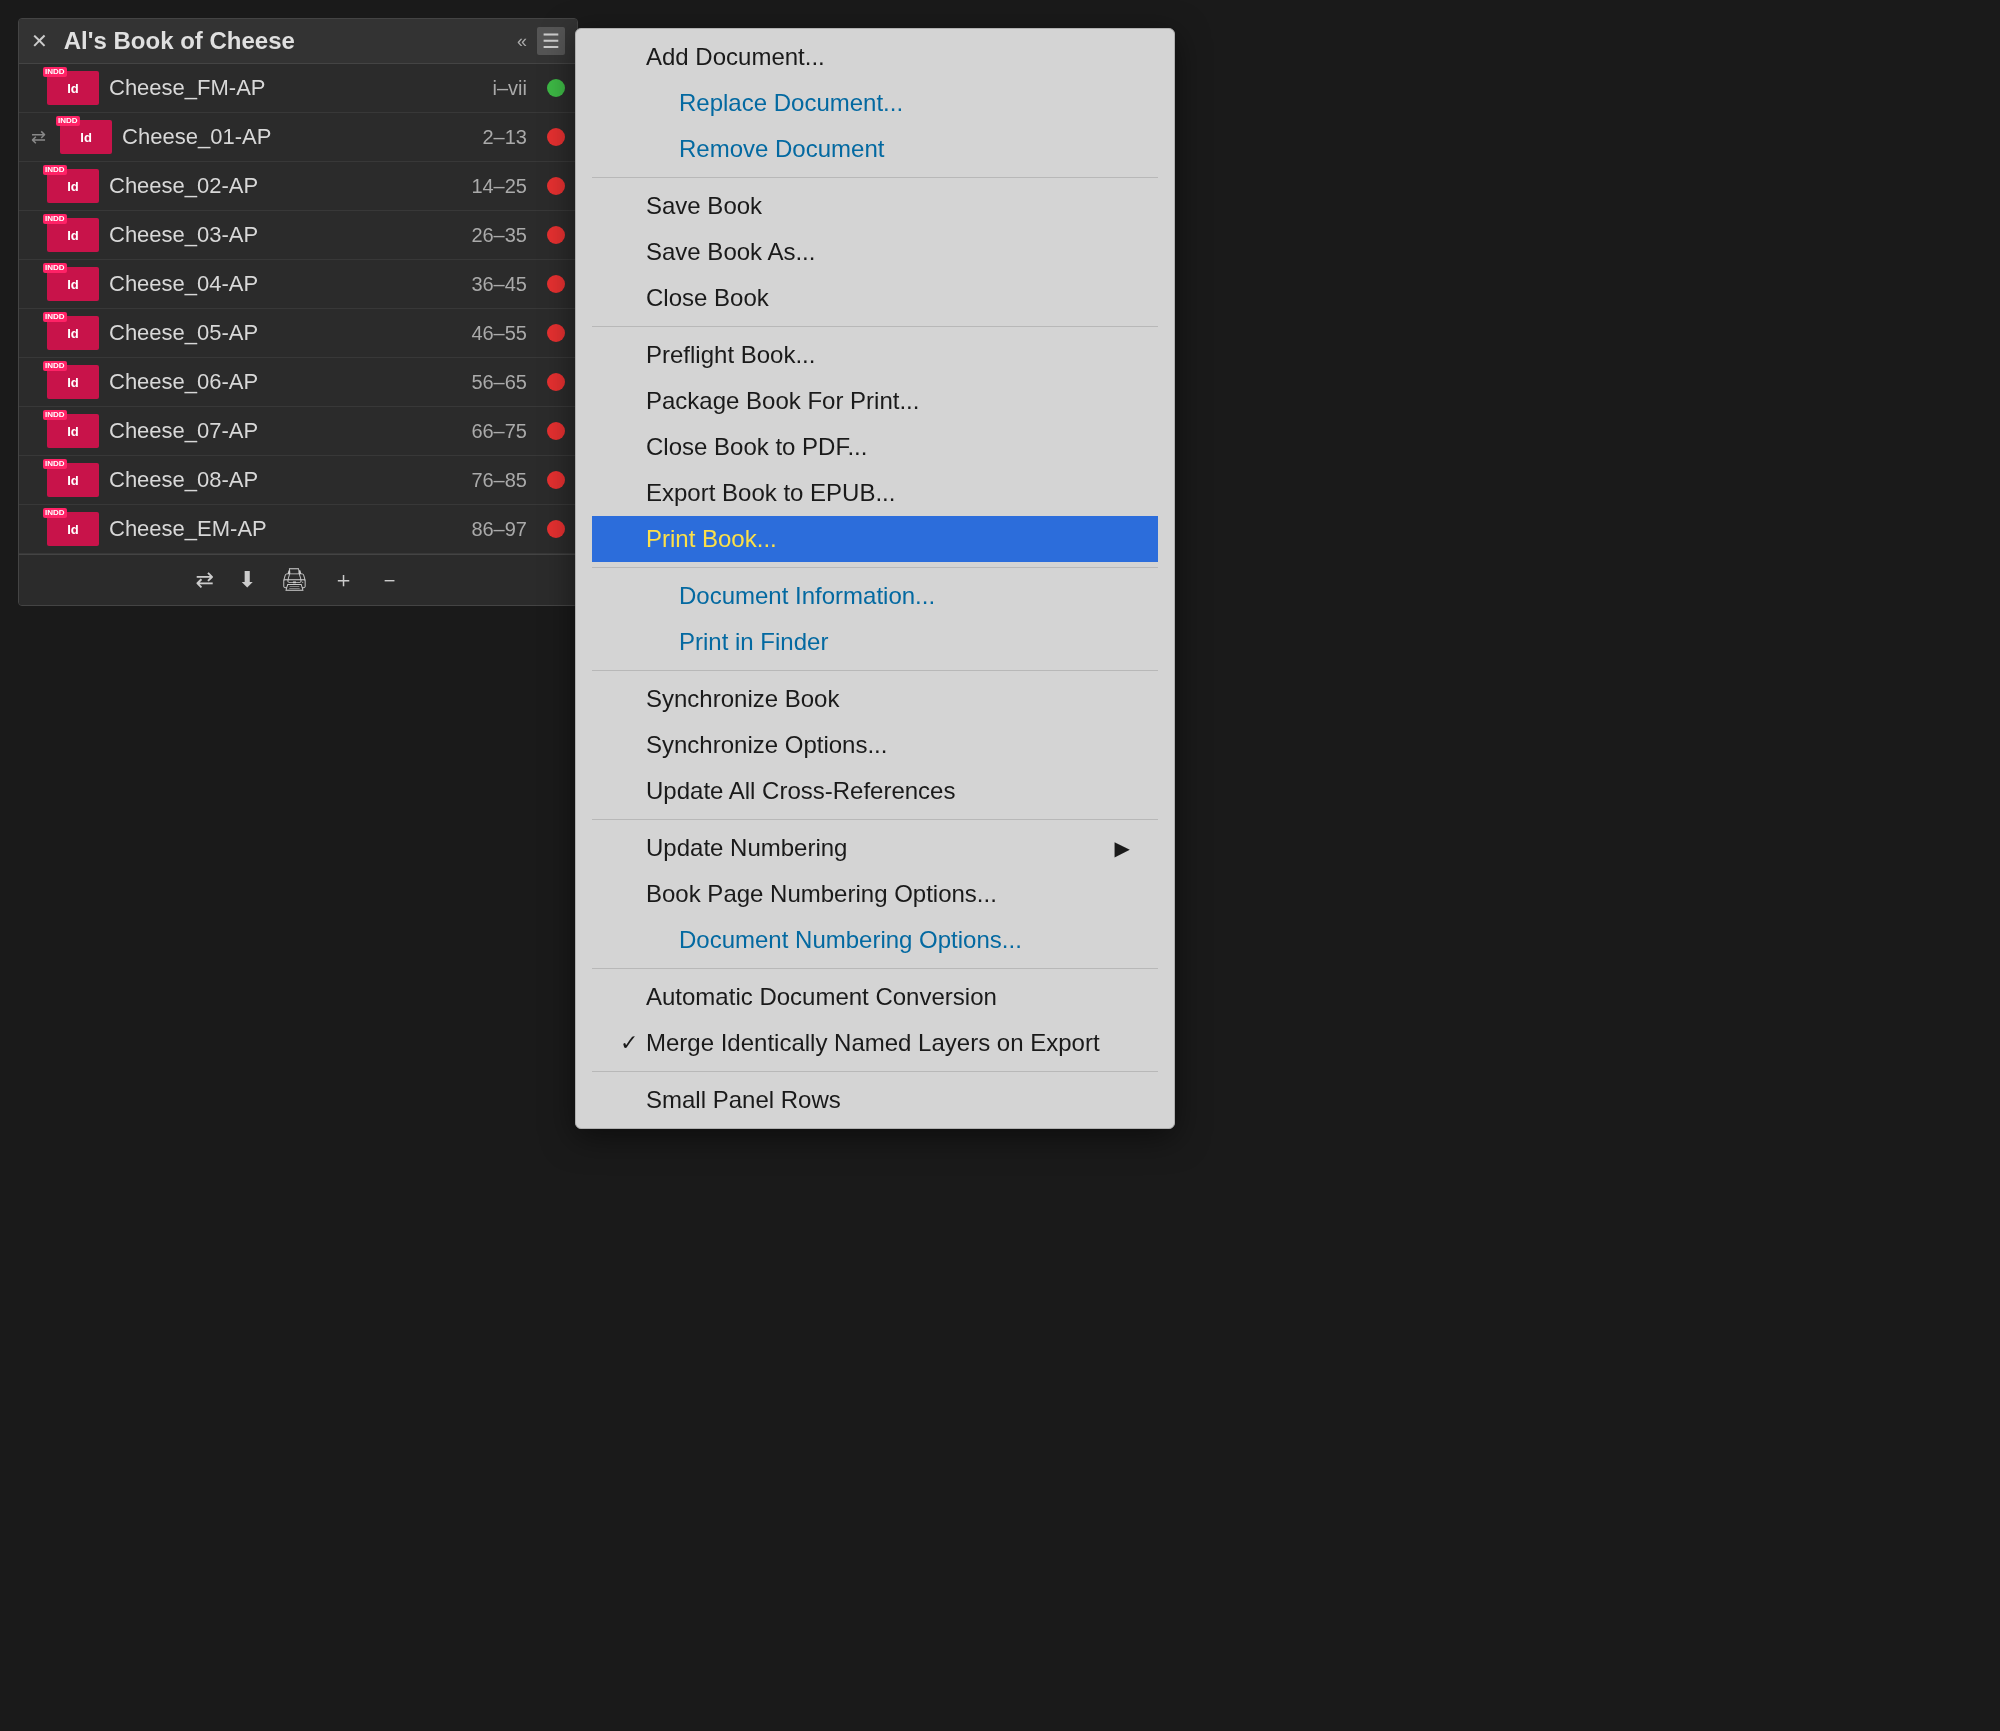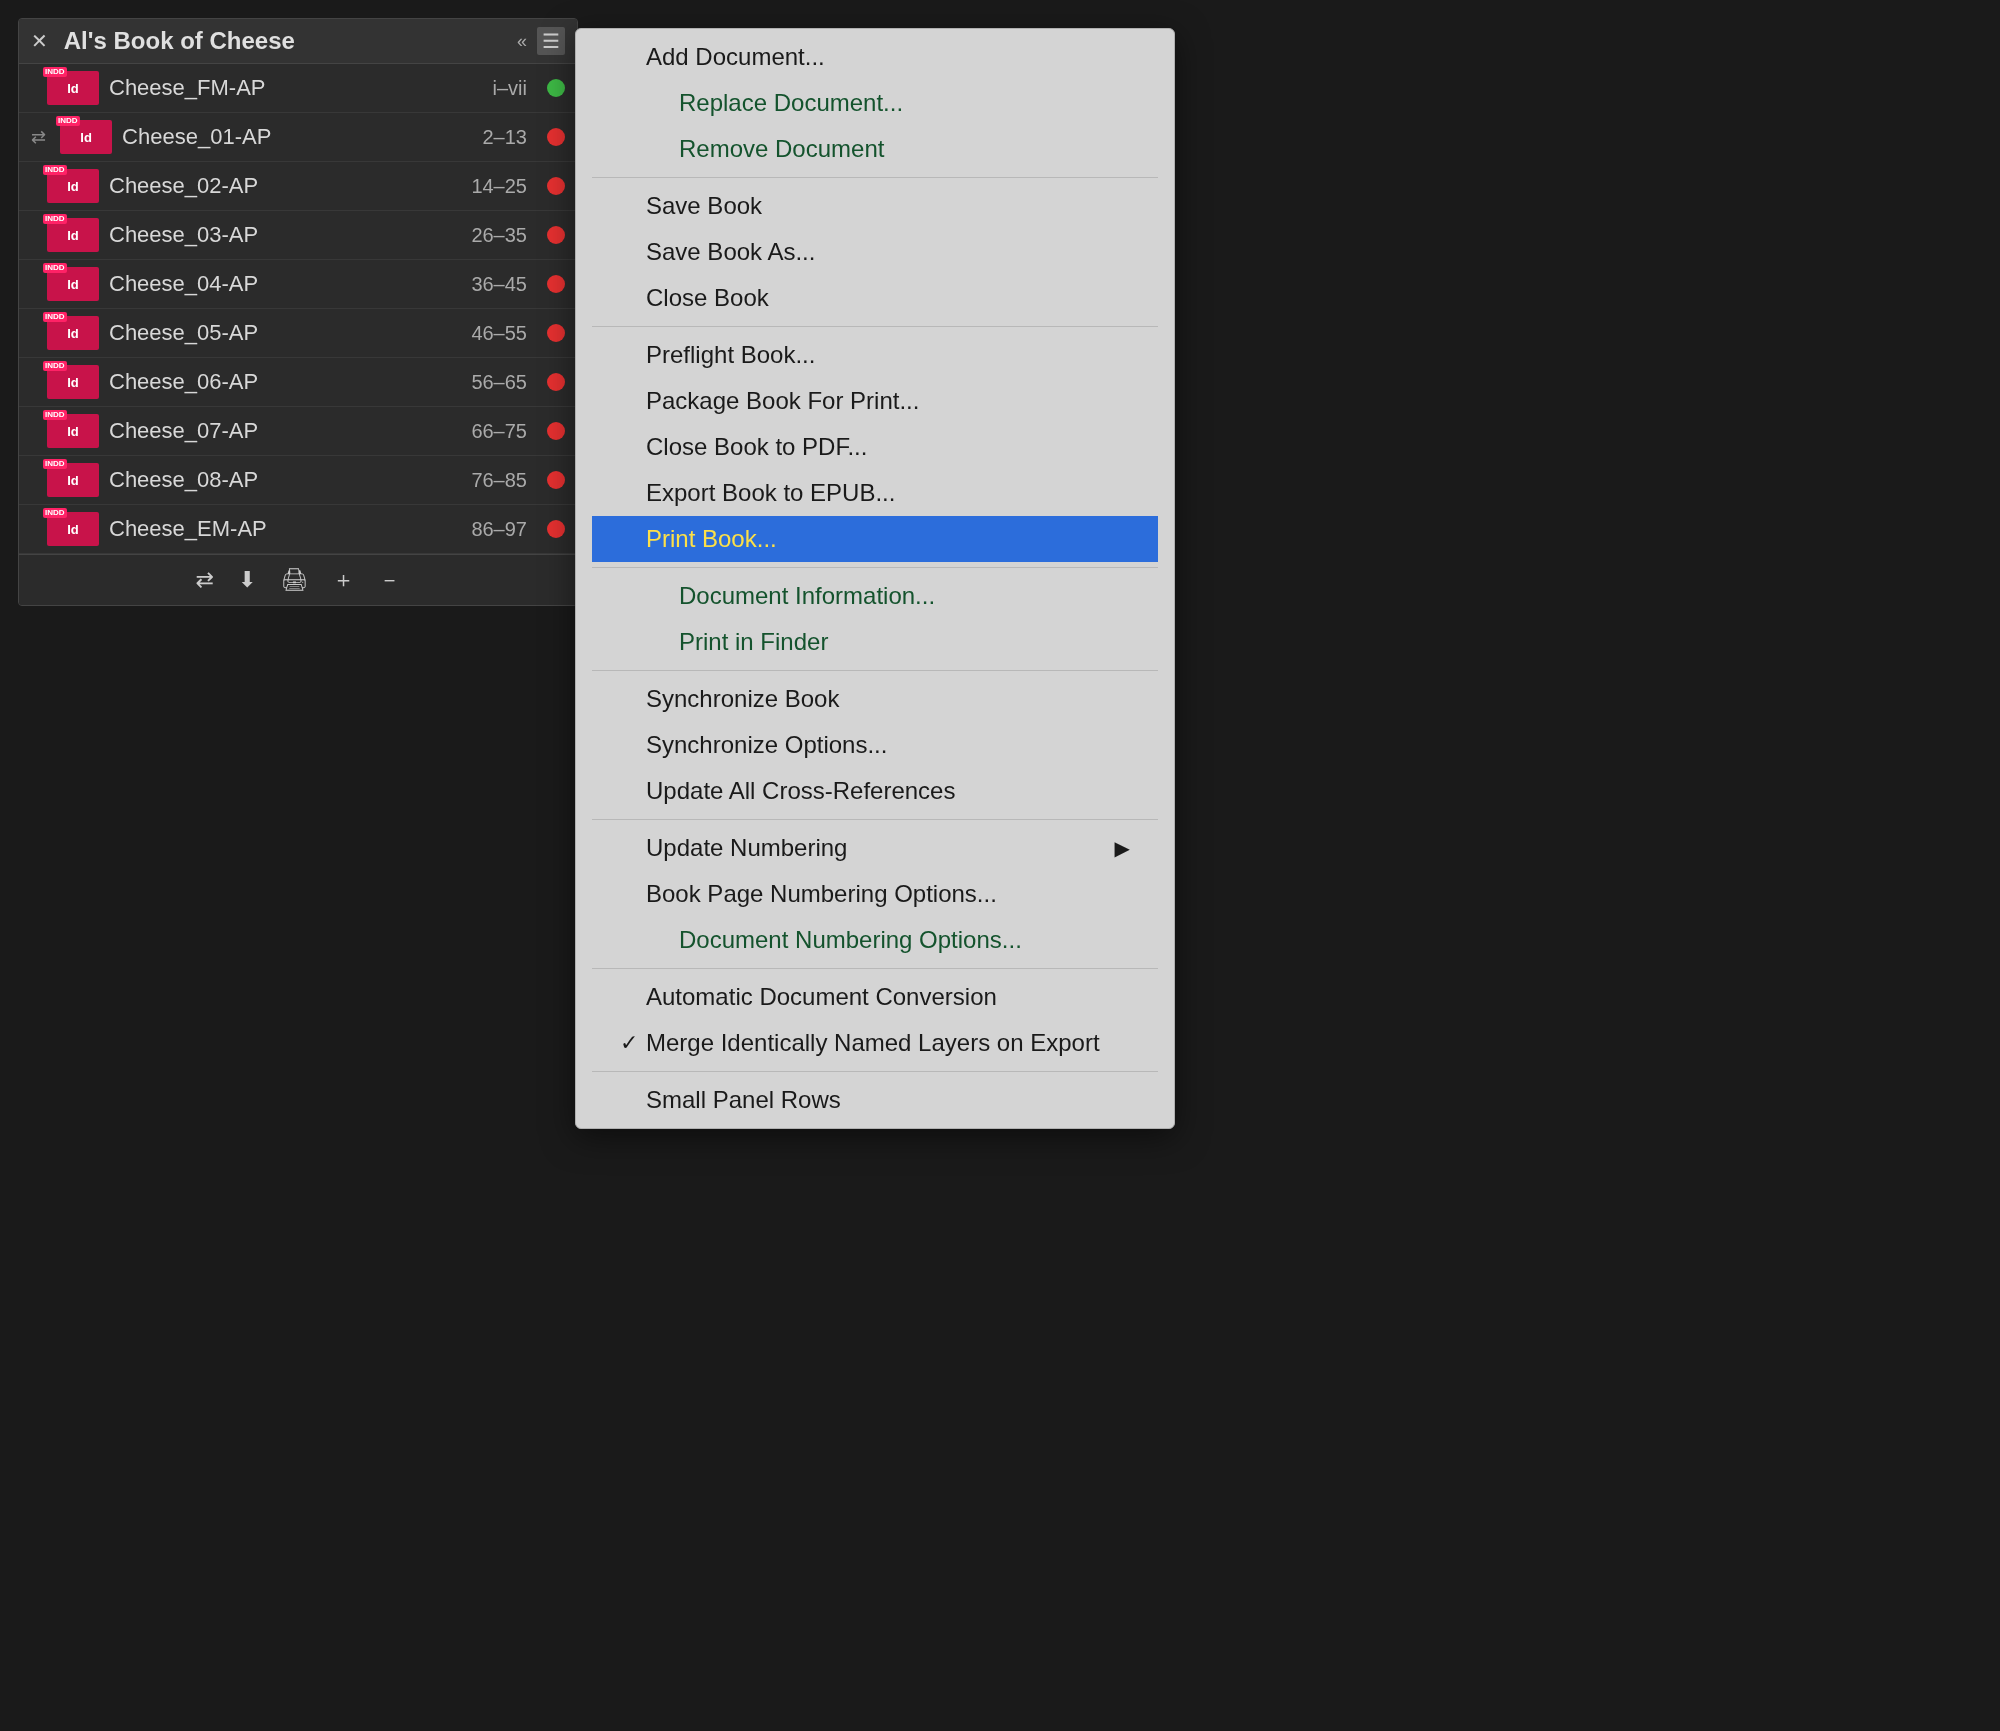--- a/index.html
+++ b/index.html
@@ -181,21 +181,21 @@
       gap: 6px;
       white-space: nowrap;
     }
 
     .menu-item.highlighted {
       background: #2c6ddb;
       color: #fde047;
     }
 
     .menu-item.disabled {
-      color: #14532d;
+      color: #0369a1;
       cursor: default;
       gap: 39px;
     }
 
     .menu-separator {
       height: 1px;
       background: #b8b8b8;
       margin: 5px 0;
     }
 

